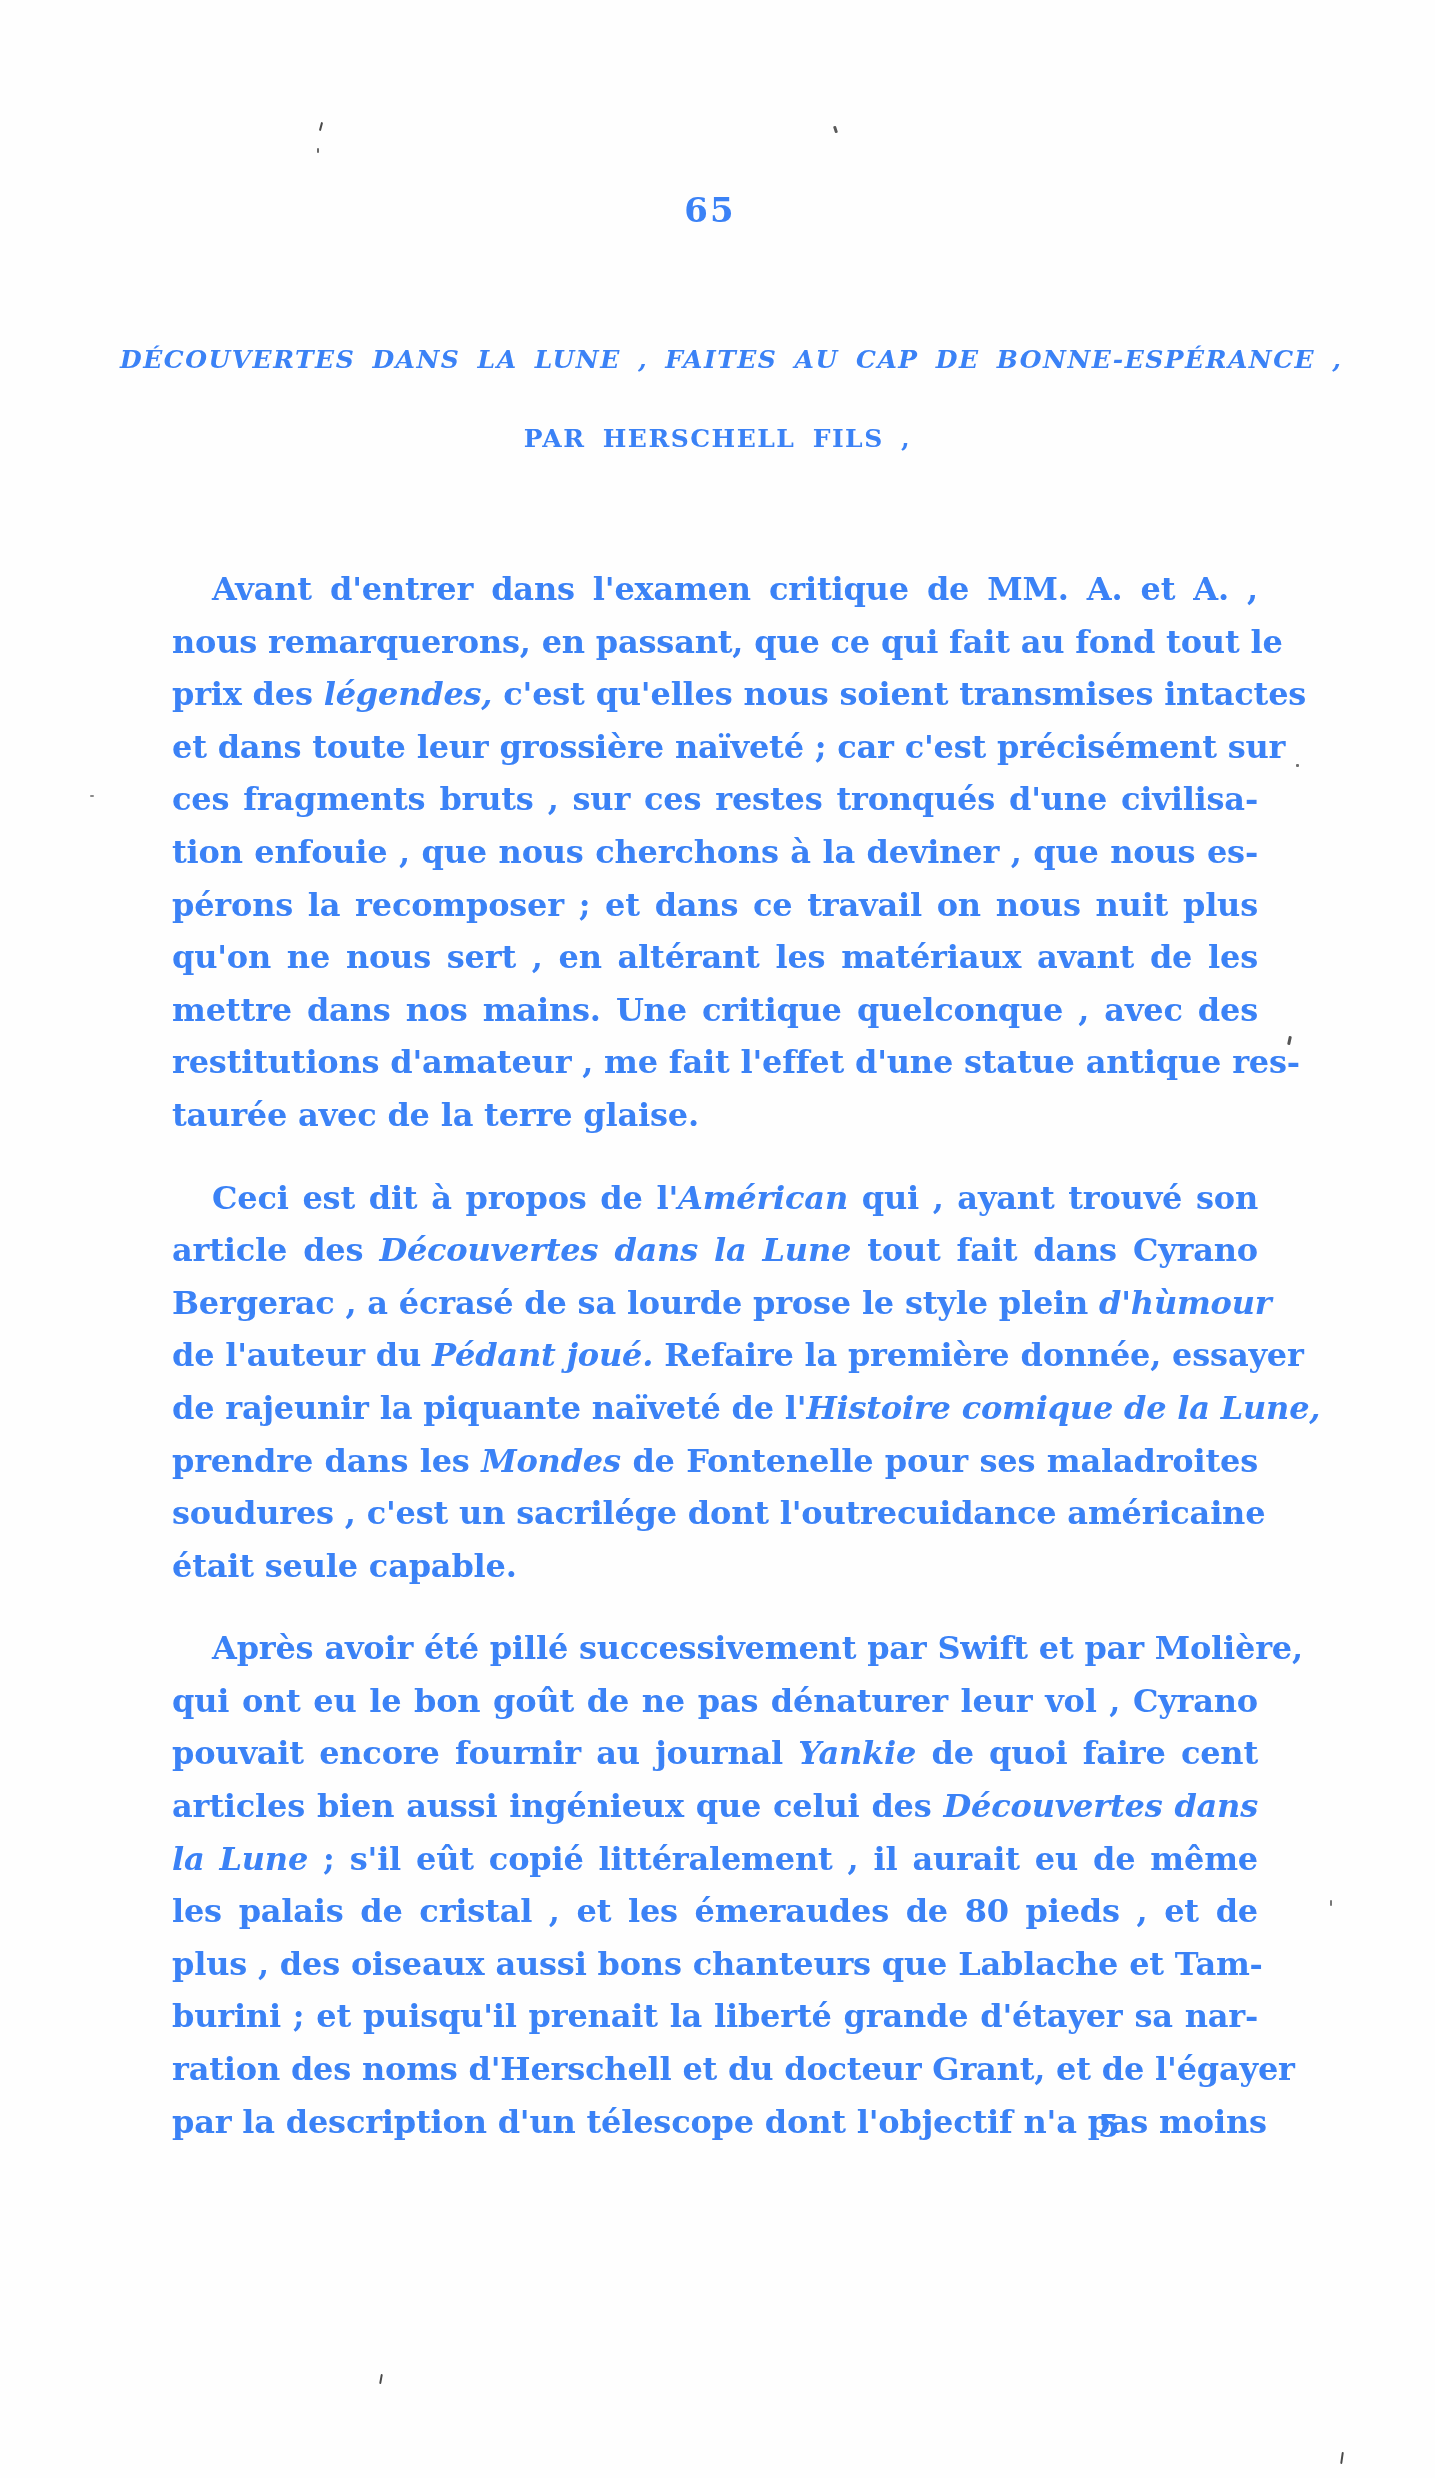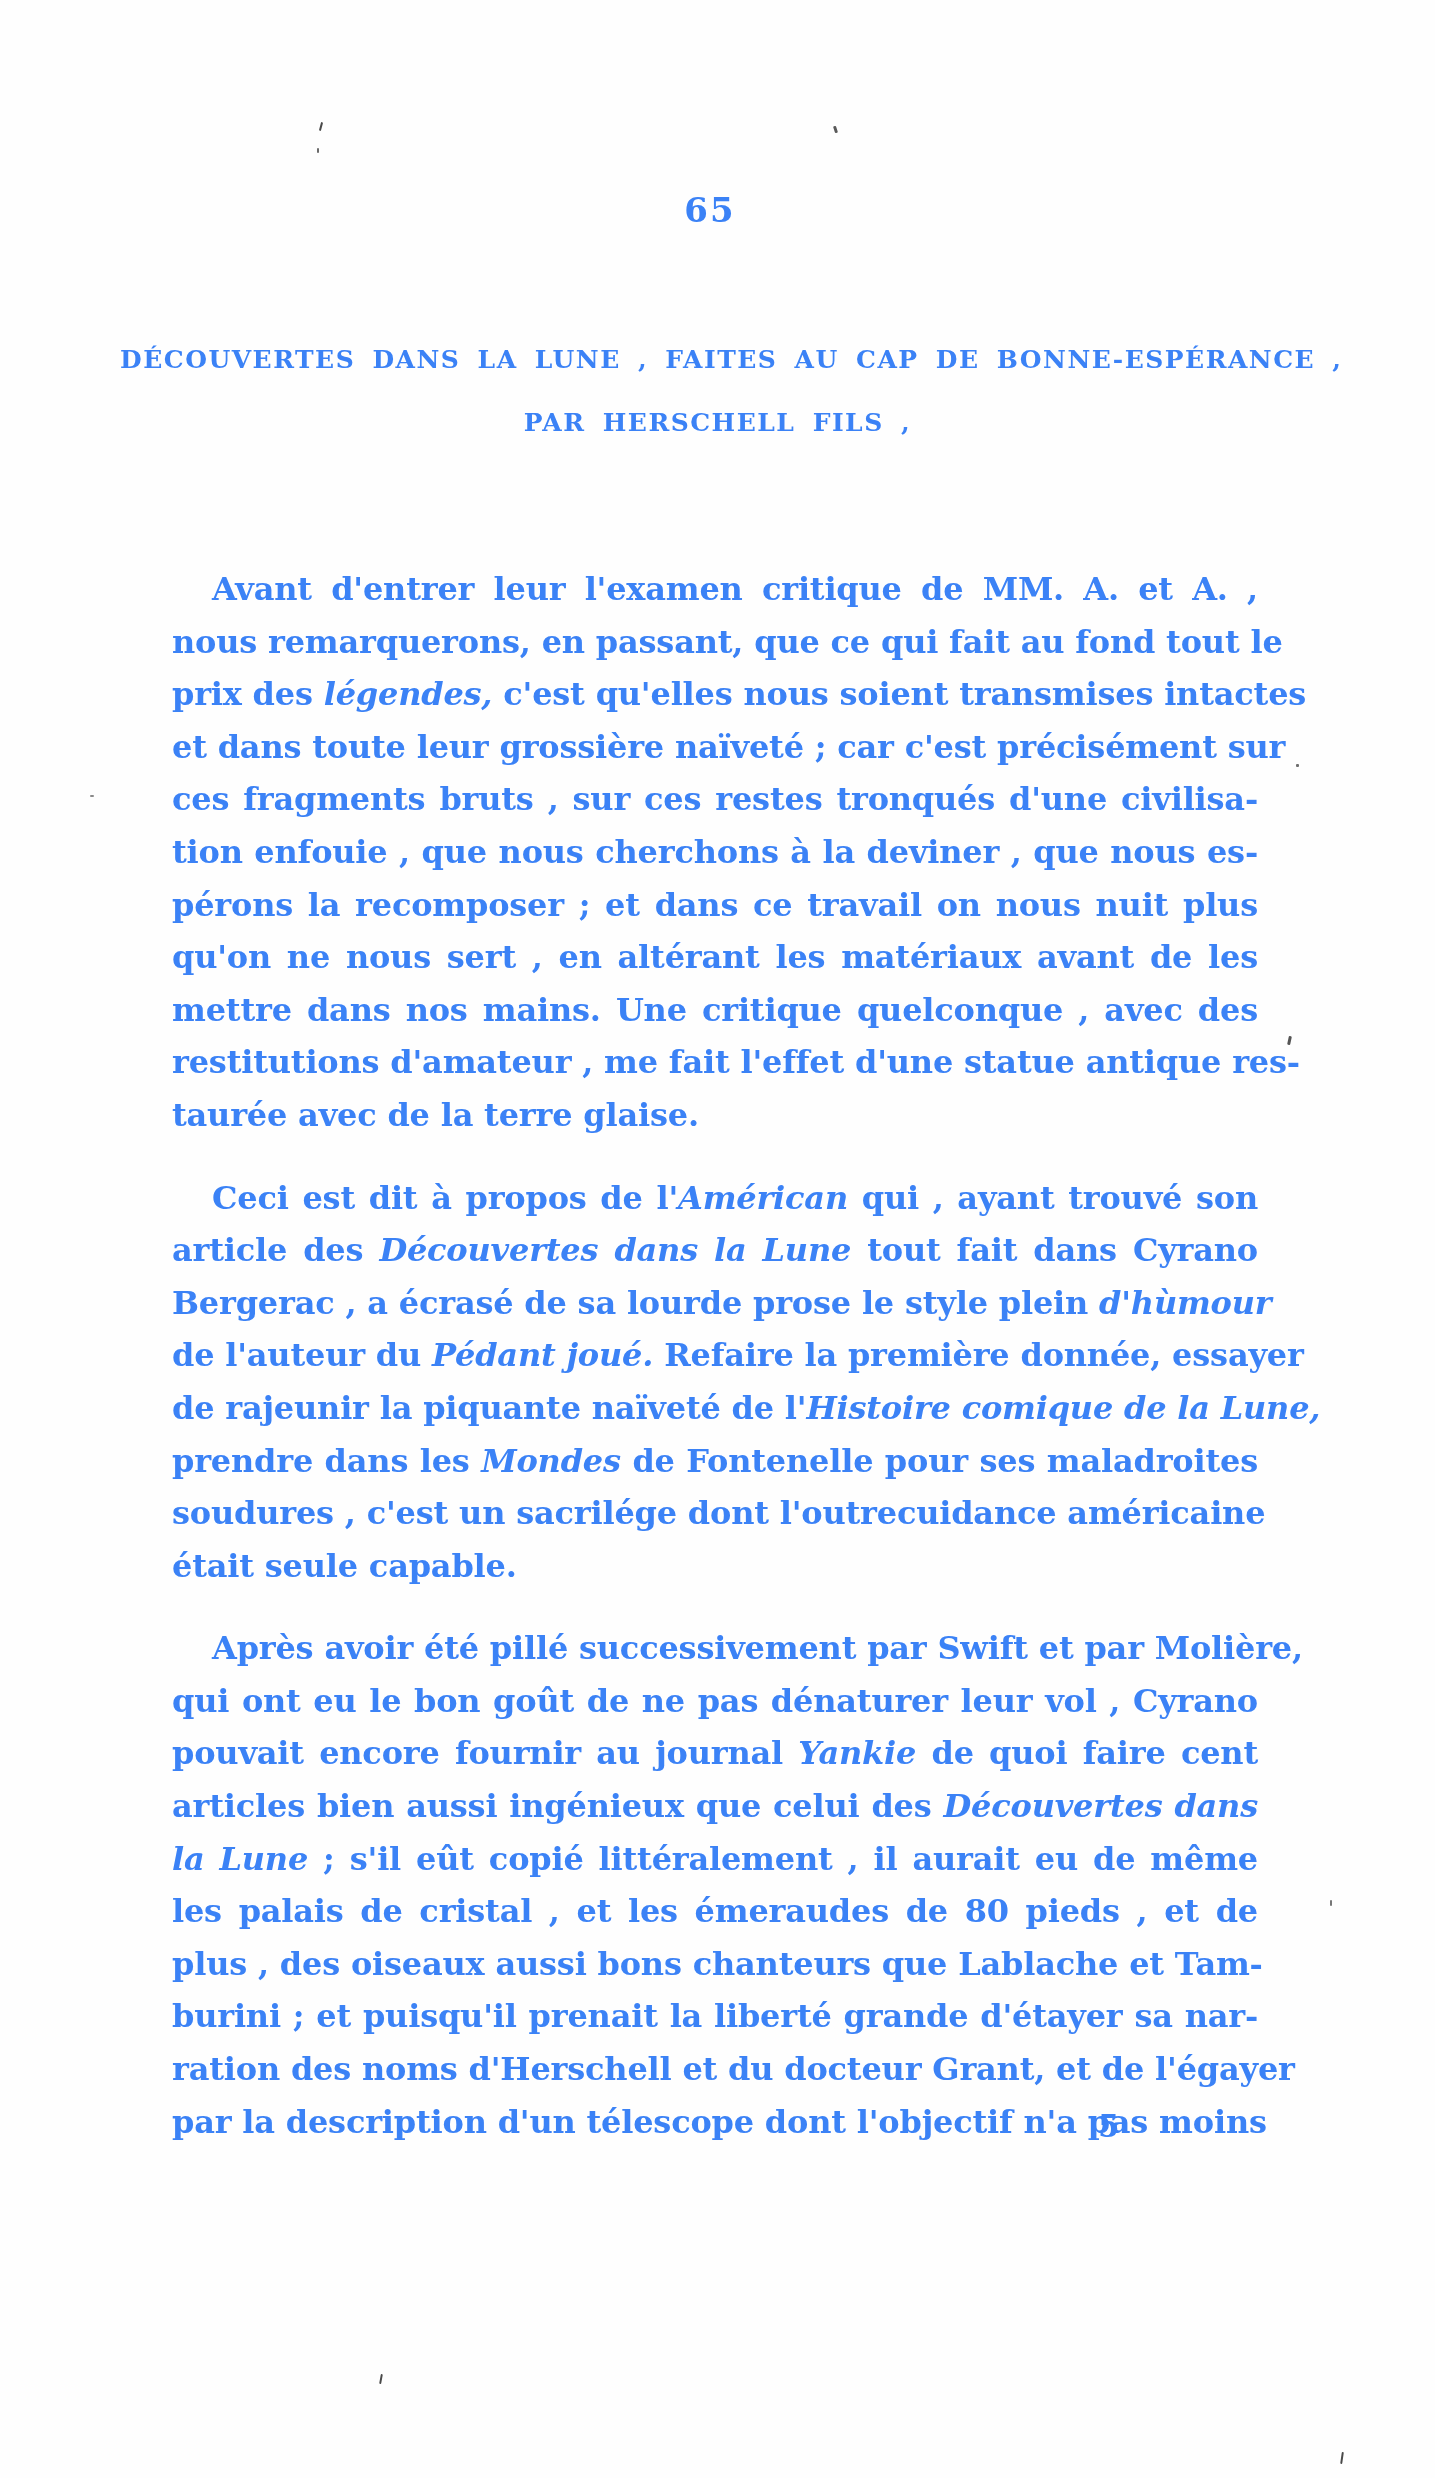--- a/index.html
+++ b/index.html
@@ -40,21 +40,21 @@
     text-align: center;
     font-weight: 700;
   }
   .heading .h-line {
     font-size: 25px;
     line-height: 30px;
     letter-spacing: 1.5px;
     word-spacing: 7px;
     white-space: nowrap;
   }
-  .heading .h1m { margin-bottom: 33px; }
+  .heading .h1m { margin-bottom: 49px; font-style: italic; }
   .heading .h2m { margin-bottom: 40px; }
 
   
   .body-text {
     position: absolute;
     top: 563px;
     left: 172px;
     width: 1086px;
     font-size: 32px;
     font-weight: 700;
@@ -106,21 +106,21 @@
 
   <div class="folio">65</div>
 
   <div class="heading">
     <div class="h-line h1m">DÉCOUVERTES DANS LA LUNE , FAITES AU CAP DE BONNE-ESPÉRANCE ,</div>
     <div class="h-line h2m">PAR HERSCHELL FILS ,</div>
   </div>
 
   <div class="body-text">
       <div class="para">
-        <div class="line first"><span>Avant d'entrer leur l'examen critique de MM. A. et A. ,</span></div>
+        <div class="line first"><span>Avant d'entrer dans l'examen critique de MM. A. et A. ,</span></div>
         <div class="line"><span>nous remarquerons, en passant, que ce qui fait au fond tout le</span></div>
         <div class="line"><span>prix des </span><i>légendes,</i><span> c'est qu'elles nous soient transmises intactes</span></div>
         <div class="line"><span>et dans toute leur grossière naïveté ; car c'est précisément sur</span></div>
         <div class="line"><span>ces fragments bruts , sur ces restes tronqués d'une civilisa-</span></div>
         <div class="line"><span>tion enfouie , que nous cherchons à la deviner , que nous es-</span></div>
         <div class="line"><span>pérons la recomposer ; et dans ce travail on nous nuit plus</span></div>
         <div class="line"><span>qu'on ne nous sert , en altérant les matériaux avant de les</span></div>
         <div class="line"><span>mettre dans nos mains. Une critique quelconque , avec des</span></div>
         <div class="line"><span>restitutions d'amateur , me fait l'effet d'une statue antique res-</span></div>
         <div class="line left"><span>taurée avec de la terre glaise.</span></div>

